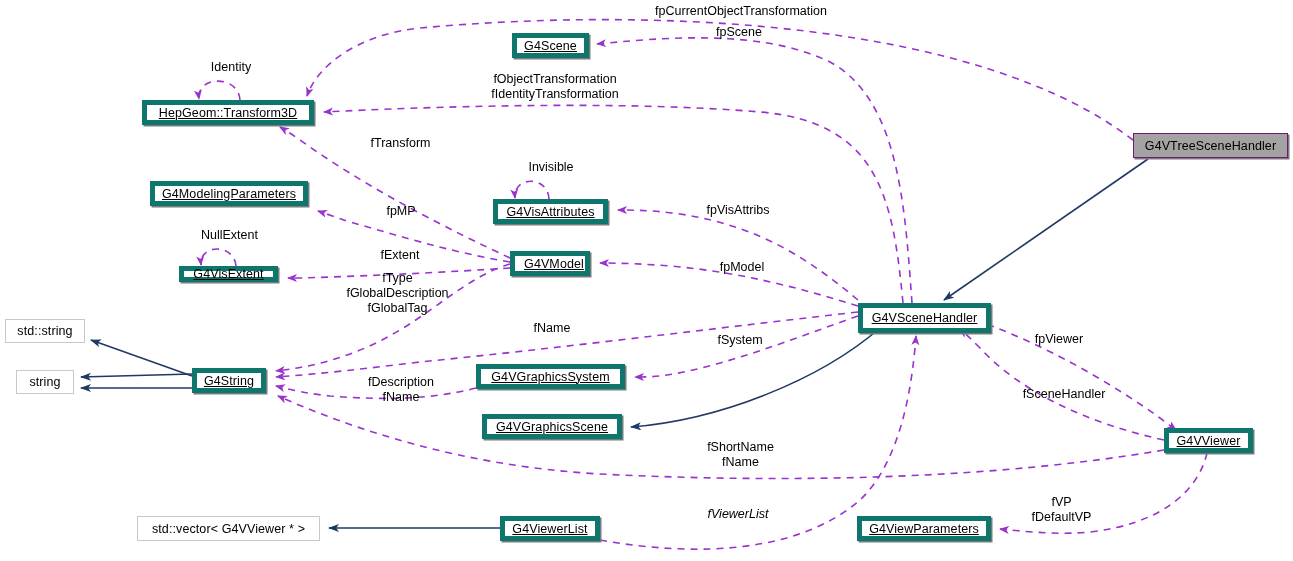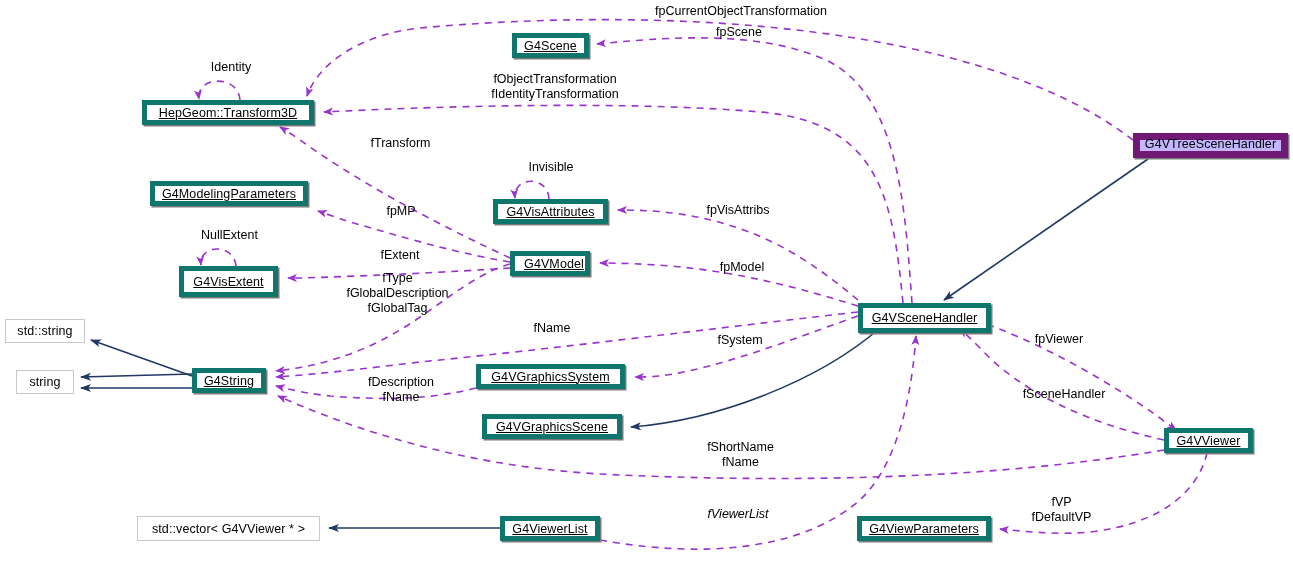--- a/index.html
+++ b/index.html
@@ -38,24 +38,23 @@
   .node-box.solid {
     border: 5px solid #0f766e;
     box-shadow: 1.5px 1.5px 0 0 #7a7a7a;
     text-decoration: underline;
   }
   .node-box.faint {
     border: 1px solid #c8c8c8;
     box-shadow: none;
   }
   .node-box.highlight {
-    background: #c4b5fd;
-    border: 7px solid #701a75;
+    background: #a3a3a3;
+    border: 1px solid #701a75;
     box-shadow: 1.5px 1.5px 0 0 #7a7a7a;
-    align-items: flex-end;
   }
   .edge-label {
     position: absolute;
     font-size: 12.5px;
     color: #000000;
     white-space: pre;
     text-align: center;
     line-height: 15px;
     pointer-events: none;
   }
@@ -148,21 +147,21 @@
   </div>
 
   <div class="node-box solid" style="left:150px; top:181px; width:158px; height:25px;">
     <span>G4ModelingParameters</span>
   </div>
 
   <div class="node-box solid" style="left:493px; top:199px; width:115px; height:25px;">
     <span>G4VisAttributes</span>
   </div>
 
-  <div class="node-box solid" style="left:179px; top:266px; width:99px; height:31px;">
+  <div class="node-box solid" style="left:179px; top:266px; width:99px; height:16px;">
     <span>G4VisExtent</span>
   </div>
 
   <div class="node-box solid" style="left:510px; top:251px; width:80px; height:25px;padding-left:8px;">
     <span>G4VModel</span>
   </div>
 
   <div class="node-box solid" style="left:858px; top:303px; width:133px; height:30px;">
     <span>G4VSceneHandler</span>
   </div>

